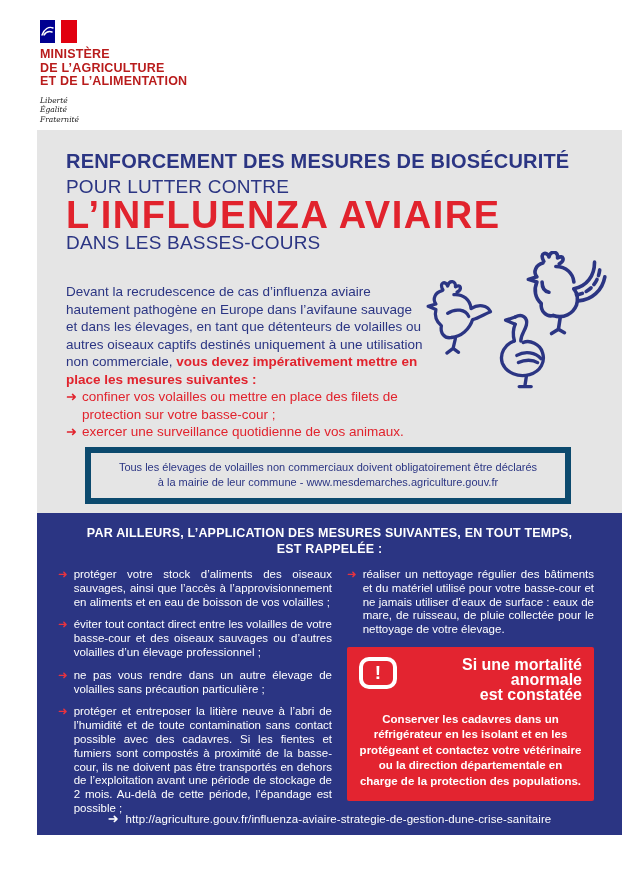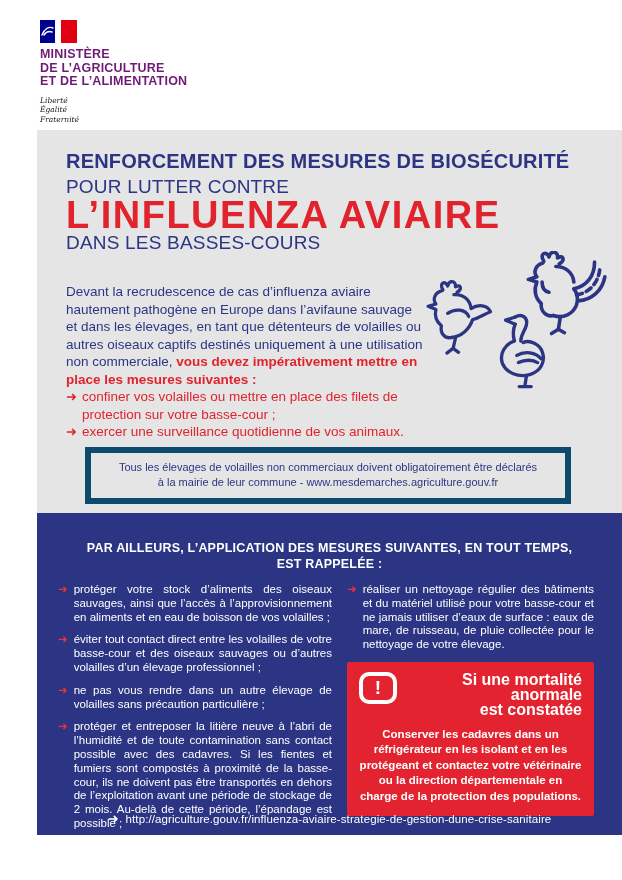--- a/index.html
+++ b/index.html
@@ -10,21 +10,21 @@
   }
 
   
   .gov-header { position:absolute; left:40px; top:20px; }
   .flag { display:flex; width:37px; height:23px; }
   .flag-blue { width:15px; height:100%; background:#000091; position:relative; }
   .flag-blue svg { position:absolute; left:1px; top:4px; }
   .flag-white { width:6px; height:100%; background:#ffffff; }
   .flag-red { width:16px; height:100%; background:#e1000f; }
   .ministry { margin-top:5px; font-weight:bold; font-size:12.5px; line-height:13.5px;
-    color:#701a75; letter-spacing:0.2px; }
+    color:#b91c1c; letter-spacing:0.2px; }
   .motto { margin-top:7px; font-family:"DejaVu Serif", serif; font-style:italic;
     font-size:7.5px; line-height:9.5px; color:#1a1a1a; }
 
   
   .hero {
     position:absolute; left:37px; top:130px; width:585px; height:383px;
     background:#e5e5e5; padding:21px 0 0 29px; overflow:hidden;
   }
   .h-title1 { color:#2b3583; font-weight:bold; font-size:20px; line-height:21px; letter-spacing:0.2px; }
   .h-title2 { color:#2b3583; font-size:19px; line-height:20px; margin-top:5px; letter-spacing:0.2px; }
@@ -44,21 +44,21 @@
     margin:6px 0 0 19px; width:486px; border:6px solid #0c4a6e;
     padding:7px 8px 8px; text-align:center; color:#2b3583;
     font-size:11px; line-height:15px;
   }
 
   
   .measures {
     position:absolute; left:37px; top:513px; width:585px; height:322px;
     background:#2b3583; color:#ffffff; overflow:hidden;
   }
-  .m-heading { padding-top:27px; text-align:center; font-weight:bold;
+  .m-heading { padding-top:12px; text-align:center; font-weight:bold;
     font-size:12.5px; line-height:16px; letter-spacing:0.2px; }
   .m-cols { display:flex; gap:15px; margin-top:11px; padding:0 28px 0 21px; }
   .m-col-left { flex:0 0 274px; }
   .m-col-right { flex:1; }
   .m-bullet { display:flex; gap:6px; margin-bottom:9px; font-size:11.5px; line-height:13.8px; }
   .m-bullet .arrow { flex:0 0 auto; color:#e8333f; font-size:11.5px; }
   .m-bullet .btxt { text-align:justify; }
 
   .alert-box { position:relative; margin-top:10px; background:#e32430; border-radius:2px;
     padding:10px 12px 12px; }

